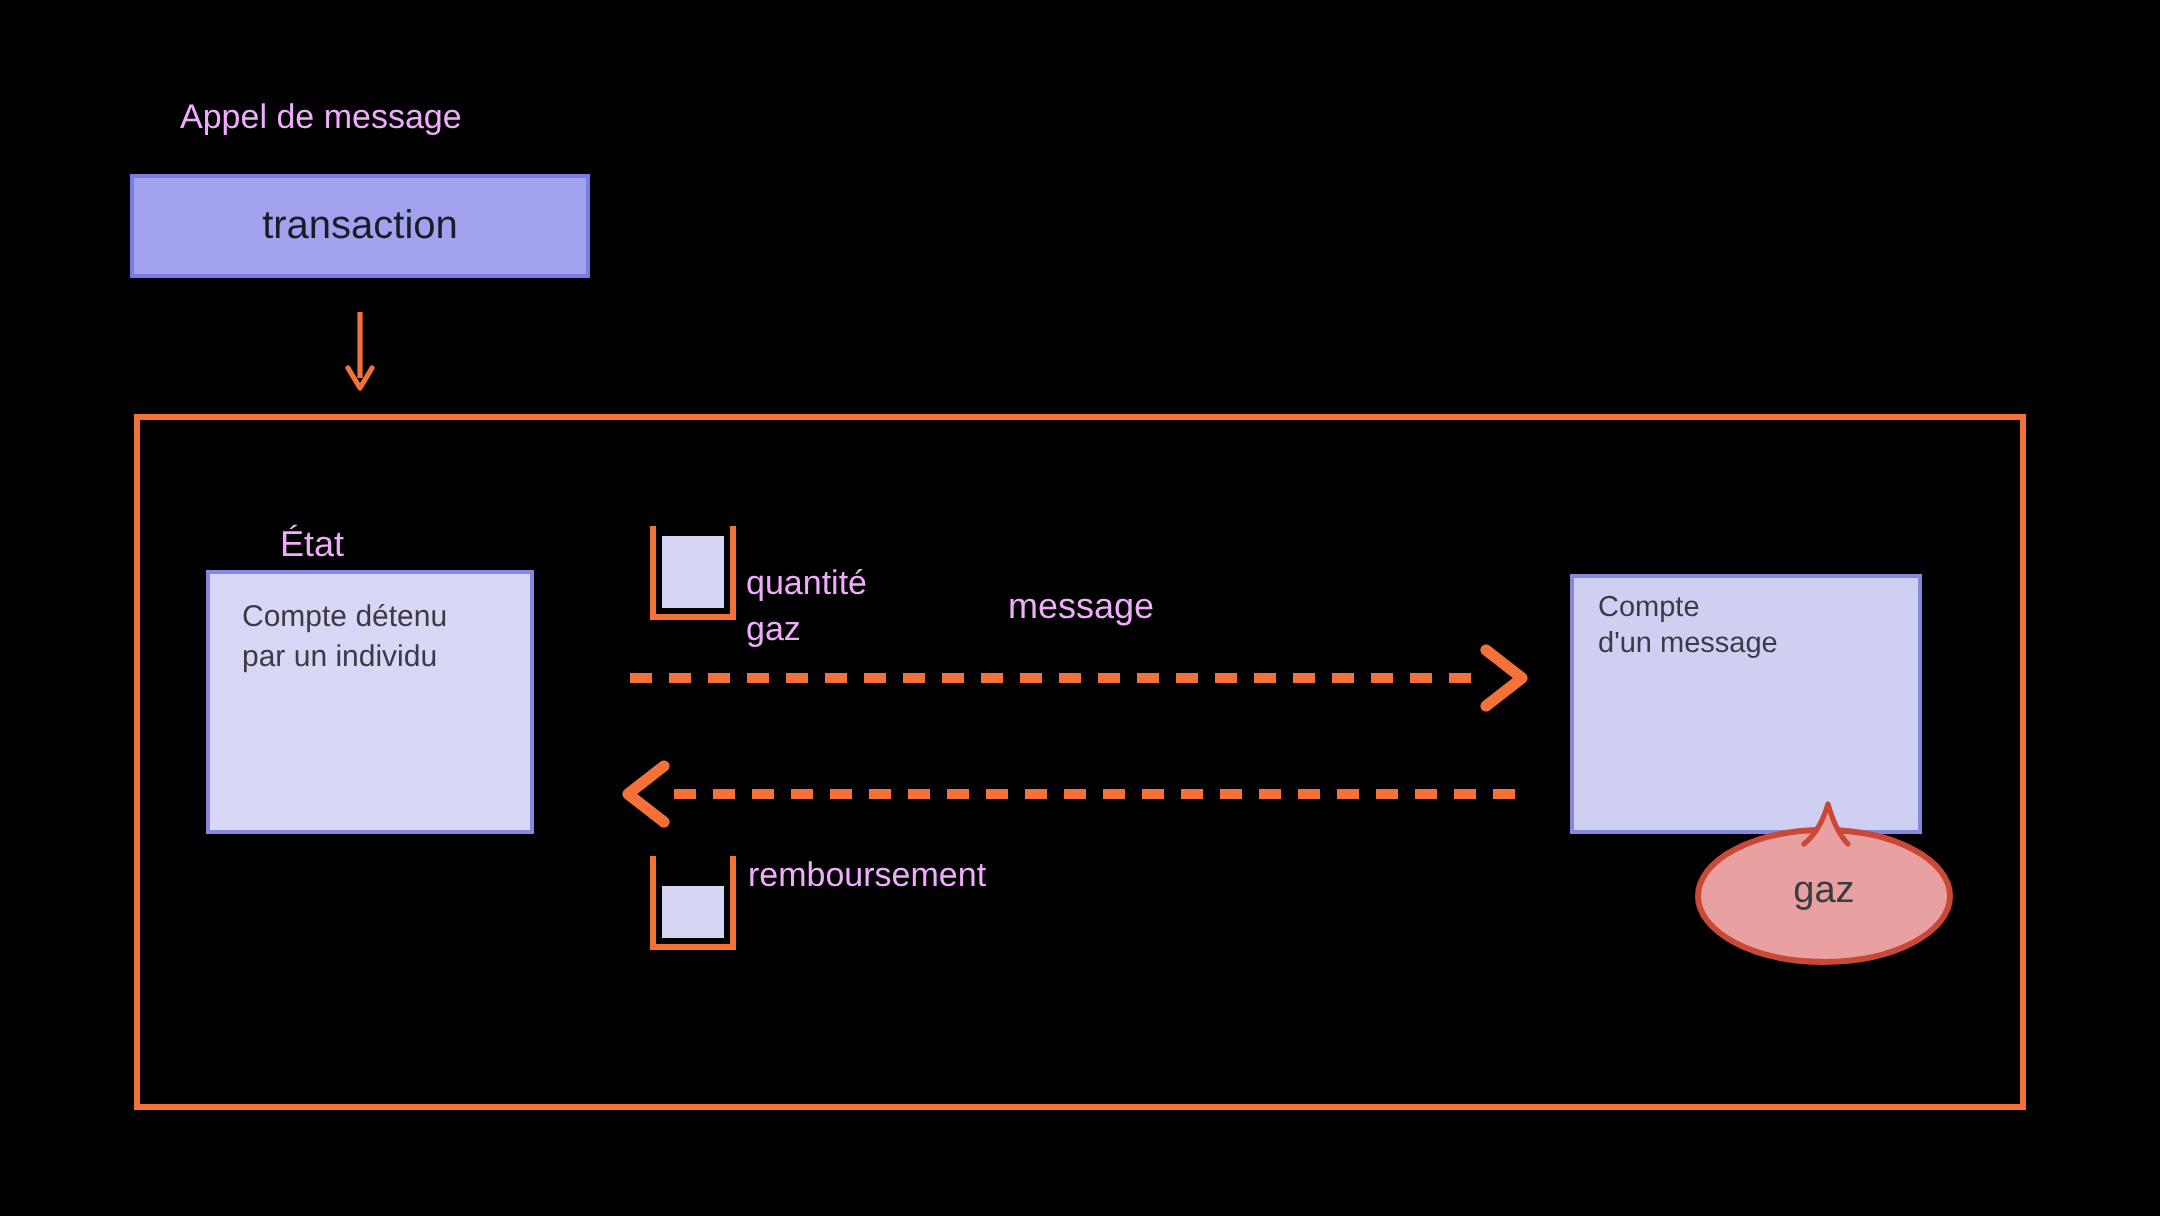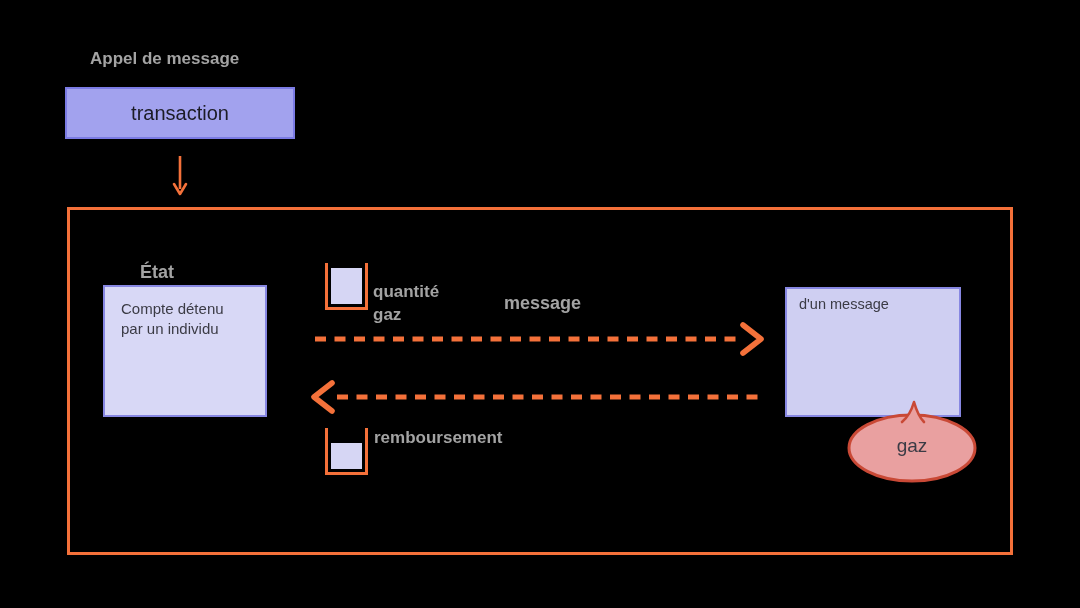--- a/index.html
+++ b/index.html
@@ -1,21 +1,21 @@
 <!DOCTYPE html>
 <html><head>
 <meta charset="utf-8">
 <style>
   html,body{margin:0;padding:0;background:#000;}
   .stage{
     position:relative;width:1080px;height:608px;background:#000;overflow:hidden;
     font-family:"Liberation Sans", sans-serif;
   }
   .abs{position:absolute;}
-  .orange-label{color:#a3a3a3;font-weight:700;}
+  .orange-label{color:#f0abfc;font-weight:400;}
   
   .transaction-box{
     left:65px;top:87px;width:230px;height:52px;background:#a2a2ee;
     border:2px solid #7b7be4;box-sizing:border-box;
     display:flex;align-items:center;justify-content:center;
     color:#1c1c26;font-size:20px;
   }
   
   .state-frame{
     left:67px;top:207px;width:946px;height:348px;box-sizing:border-box;
@@ -103,20 +103,21 @@
     <path d="M22 5 L4 19 L22 33" fill="none" stroke="#f4713a" stroke-width="5.6" stroke-linecap="round" stroke-linejoin="round"></path>
     <line x1="27" y1="19" x2="452" y2="19" stroke="#f4713a" stroke-width="5" stroke-dasharray="11 8.5"></line>
   </svg>
 
   <div class="abs beaker beaker-refund">
     <div class="fill"></div>
   </div>
   <div class="abs orange-label refund-label">remboursement</div>
 
   <div class="abs contract-box">
+    <div>Compte</div>
     <div>d'un message</div>
   </div>
 
   <svg class="abs" style="left:846px;top:400px;" width="136" height="88" viewBox="0 0 136 88">
     <ellipse cx="66" cy="48" rx="63" ry="33" fill="#e9a0a0" stroke="#c94936" stroke-width="3"></ellipse>
     <path d="M56 22 C62 17 66 9 68 2 C70 9 73 17 78 22" fill="#e9a0a0" stroke="#c94936" stroke-width="2.6" stroke-linecap="round" stroke-linejoin="round"></path>
   </svg>
   <div class="abs bubble-label">gaz</div>
 
 </div>

